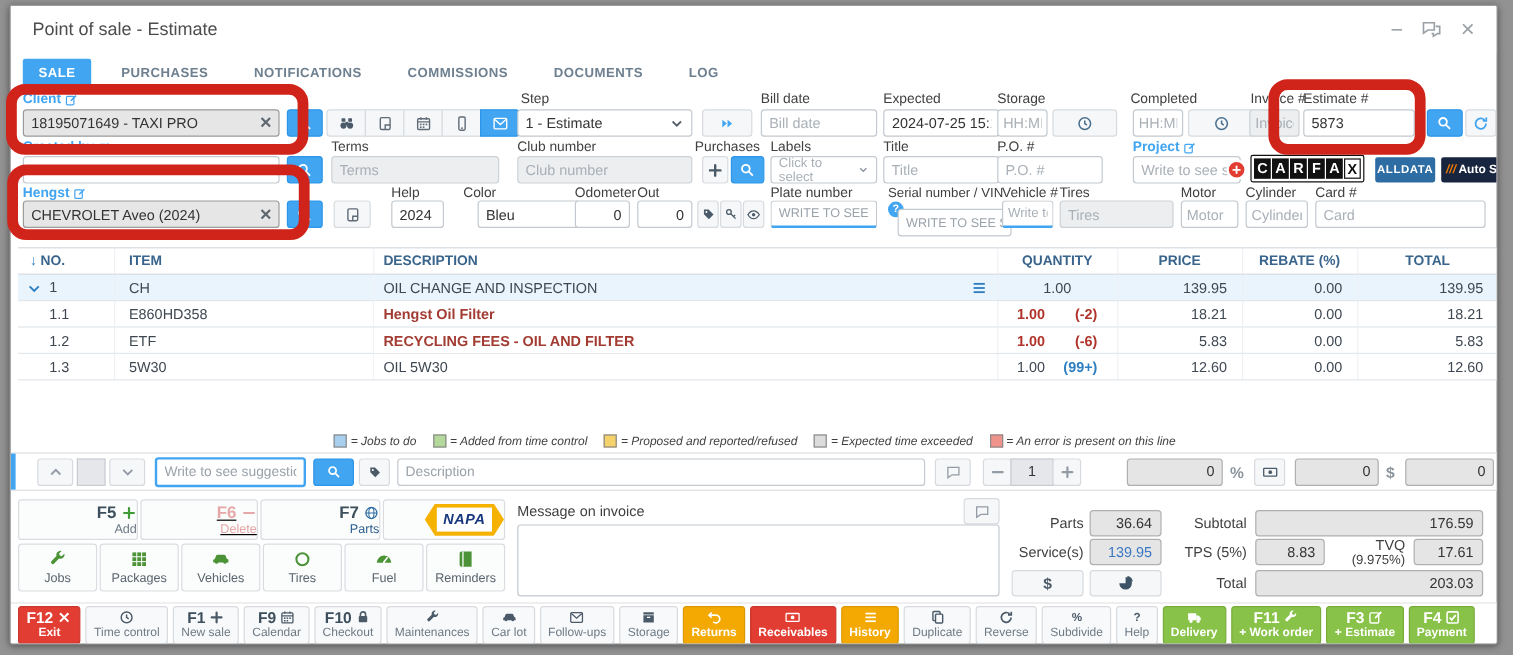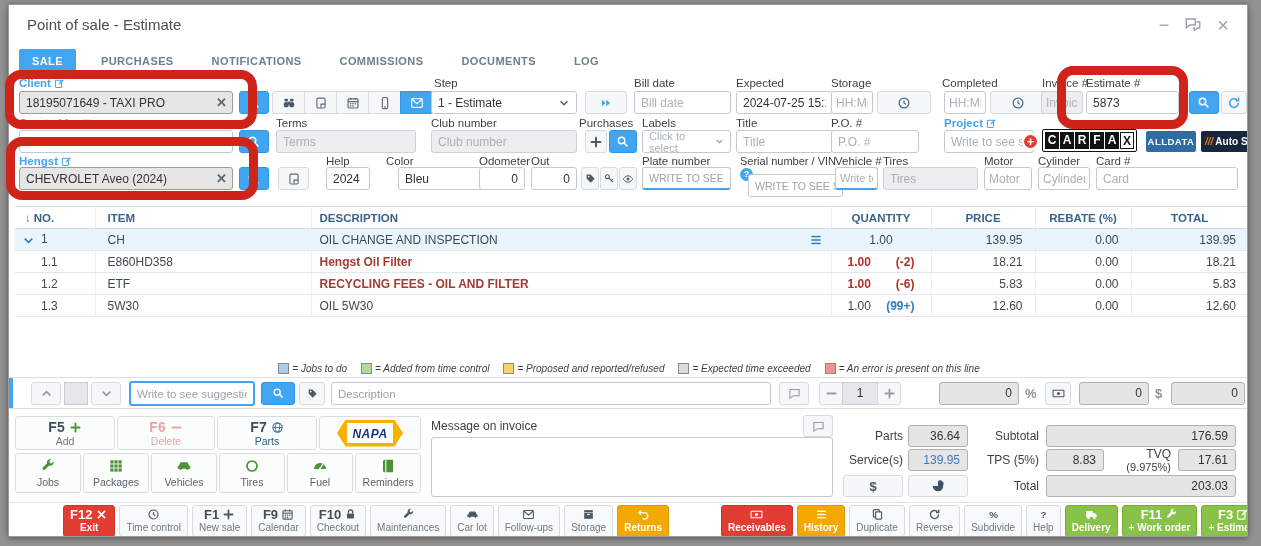--- a/index.html
+++ b/index.html
@@ -105,21 +105,21 @@
   .einp.focus { border:2px solid #41a5f1; top:3px; height:25px; }
   .ebox { position:absolute; top:4px; height:23px; background:#e5e5e5; border:1px solid #b0b0b0; border-radius:3px;
           text-align:right; padding:0 6px; font-size:12px; color:#333; line-height:21px; }
   .egray { position:absolute; top:4px; height:23px; background:#e5e7ea; border:1px solid #c9cdd2; text-align:center;
            font-size:12px; color:#333; line-height:21px; }
   .esym { position:absolute; top:8px; font-size:13px; font-weight:bold; color:#8a949d; }
 
   
   .mid { position:absolute; left:0; top:406px; width:1240px; height:91px; }
   .fbtn { position:absolute; height:34px; background:#fbfcfc; border:1px solid #d9dde1; border-radius:3px;
-          display:flex; flex-direction:column; align-items:center; justify-content:center; cursor:pointer; }
+          display:flex; flex-direction:column; align-items:flex-end; justify-content:center; cursor:pointer; }
   .fk-big { font-size:14px; font-weight:bold; color:#3d4f5c; display:flex; gap:4px; align-items:center; line-height:15px; }
   .fk-big .ico { width:13px; height:13px; }
   .f-lb { font-size:10.5px; color:#6d7a85; line-height:12px; }
   .fbtn.dis .fk-big, .fbtn.dis .f-lb { color:#e5a7a7; }
   .green { color:#3f9c35; }
   .blueg { color:#2d6ca2; }
   .f-lb.parts { color:#2d5e8e; }
   .napa-hex { width:66px; height:27px; background:#f5b200; clip-path:polygon(13% 0,87% 0,100% 50%,87% 100%,13% 100%,0 50%);
               display:flex; align-items:center; justify-content:center; }
   .napa-inner { background:#fff; padding:1px 5px; }
@@ -145,21 +145,21 @@
 
   
   .toolbar { position:absolute; left:0; top:497px; width:1240px; height:36px; border-top:1px solid #e4e4e4;
              display:flex; align-items:center; gap:4px; padding-left:6px; background:#fff; }
   .tbtn { height:32px; border:1px solid #d7dbdf; background:#f8f9fa; border-radius:3px; display:flex; flex-direction:column;
           align-items:center; justify-content:center; padding:2px 6px; cursor:pointer; }
   .t1 { display:flex; align-items:center; gap:3px; height:14px; color:#4a5a68; }
   .fk { font-weight:bold; font-size:13px; color:#3d4f5c; }
   .tic { width:13px; height:13px; }
   .t2 { font-size:10px; color:#6d7a85; white-space:nowrap; line-height:12px; }
-  .s-red    { background:#e23d33; border-color:#cc372d;margin-left:48px; }
+  .s-red    { background:#e23d33; border-color:#cc372d; }
   .s-yellow { background:#f3a901; border-color:#db9800; }
   .s-green  { background:#89c248; border-color:#77ad39; }
   .s-red .t1,.s-red .fk,.s-red .t2,.s-yellow .t1,.s-yellow .fk,.s-yellow .t2,.s-green .t1,.s-green .fk,.s-green .t2 { color:#fff; }
   .s-red .t2,.s-yellow .t2,.s-green .t2 { font-weight:bold; }
 
   
   .ann { position:absolute; border:9px solid #d0241b; border-radius:16px; z-index:60; pointer-events:none; }
 
   .ico { display:inline-block; vertical-align:middle; }
   svg.sprite { position:absolute; width:0; height:0; overflow:hidden; }
@@ -717,21 +717,21 @@
     <section class="mid">
       <div class="fbtn" style="left:6px;top:5px;width:100px;">
         <div class="fk-big">
             <span>F5</span>
             <svg class="ico green">
               <use href="#i-plus"></use>
             </svg>
           </div>
         <div class="f-lb">Add</div>
       </div>
-      <div class="fbtn dis" style="left:108px;top:5px;width:98px;">
+      <div class="fbtn dis" style="left:108px;top:5px;width:98px;text-decoration:underline;">
         <div class="fk-big">
             <span>F6</span>
             <svg class="ico">
               <use href="#i-minus"></use>
             </svg>
           </div>
         <div class="f-lb">Delete</div>
       </div>
       <div class="fbtn" style="left:208px;top:5px;width:100px;">
         <div class="fk-big">

